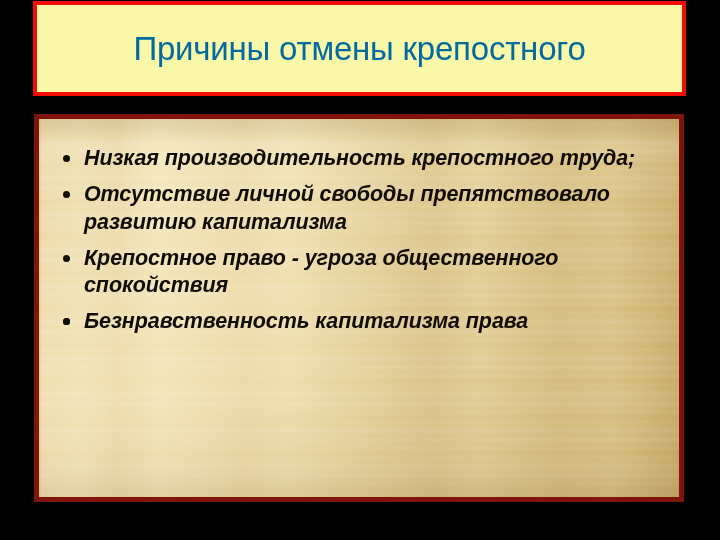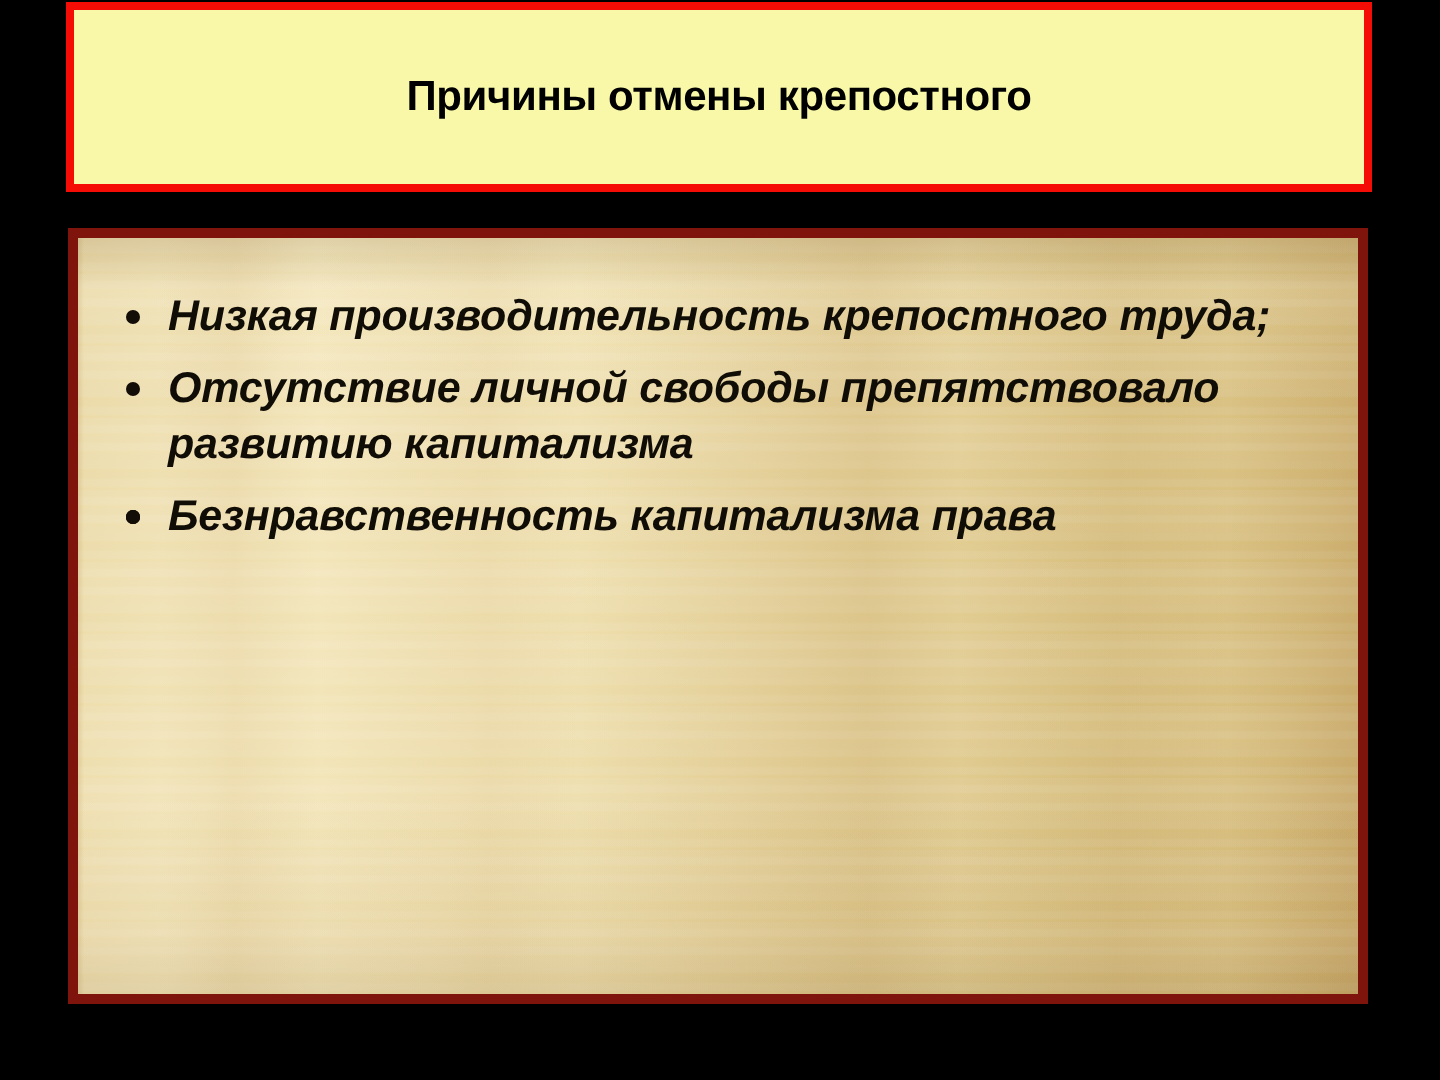--- a/index.html
+++ b/index.html
@@ -31,24 +31,24 @@
     height: 95px;
     box-sizing: border-box;
     background: #f8f8a8;
     border: 4px solid #f50c05;
     display: flex;
     align-items: center;
     justify-content: center;
     padding: 0 10px;
   }
   .title-text {
-    font-size: 21px;
-    font-weight: bold;
+    font-size: 33px;
+    font-weight: normal;
     line-height: 1.13;
-    color: #000000;
+    color: #0369a1;
     text-align: center;
     letter-spacing: -0.2px;
     width: 100%;
   }
 
   
   .body-box {
     position: absolute;
     left: 34px;
     top: 114px;
@@ -162,20 +162,21 @@
       <li class="bullet-item">
         <span class="bullet-dot"></span>
         <span>Низкая производительность крепостного труда;</span>
       </li>
       <li class="bullet-item">
         <span class="bullet-dot"></span>
         <span>Отсутствие личной свободы препятствовало развитию капитализма</span>
       </li>
       <li class="bullet-item">
         <span class="bullet-dot"></span>
+        <span>Крепостное право - угроза общественного спокойствия</span>
       </li>
       <li class="bullet-item">
         <span class="bullet-dot"></span>
       </li>
       <li class="bullet-item">
         <span class="bullet-dot"></span>
         <span>Безнравственность капитализма права</span>
       </li>
     </ul>
   </div>

